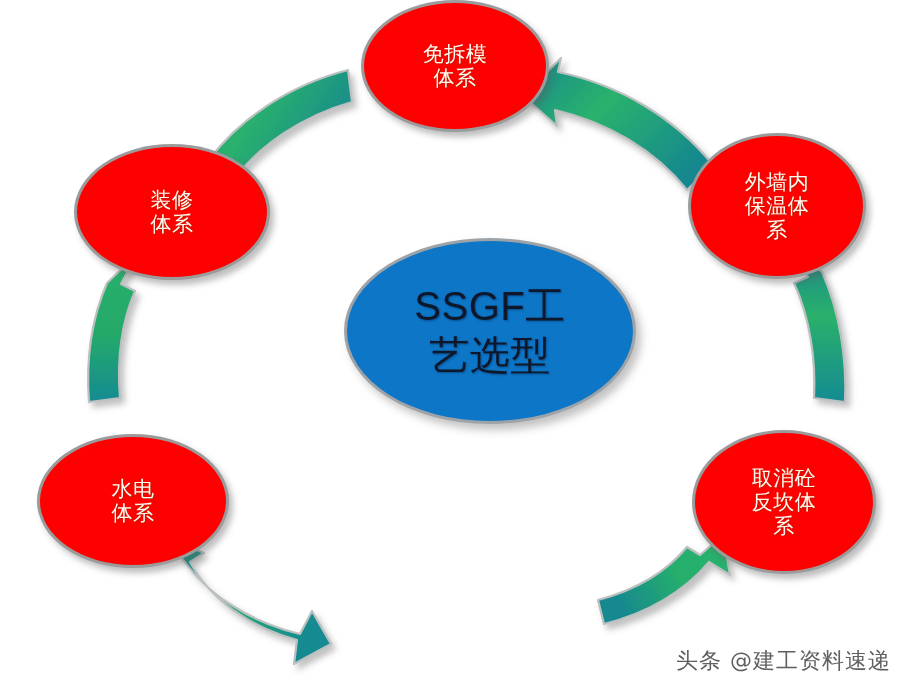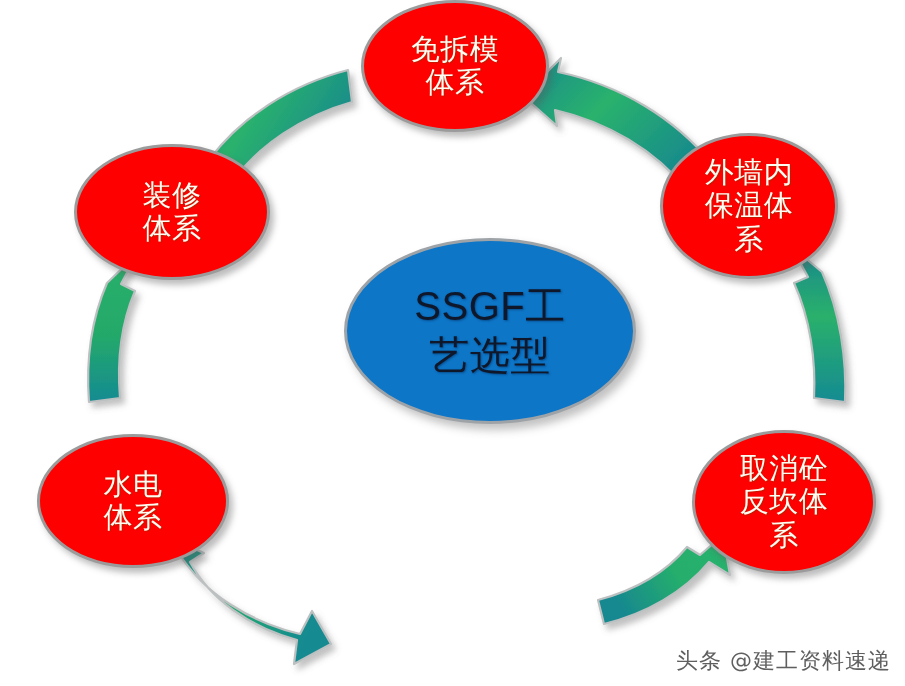--- a/index.html
+++ b/index.html
@@ -45,21 +45,21 @@
   }
   .node-label {
     display: block;
     color: #ffffff;
     line-height: 1.14;
     white-space: pre-line;
     letter-spacing: 0.5px;
     text-shadow: 1px 1px 1px rgba(120,60,0,0.45);
   }
   .outer-label {
-    font-size: 29px;
+    font-size: 21px;
     font-weight: 400;
     color: #fffdf2;
   }
   .center-label {
     font-size: 40px;
     font-weight: 400;
     color: #0f172a;
     text-shadow: 1px 1px 2px rgba(0,40,90,0.5);
     line-height: 1.22;
   }
@@ -172,21 +172,21 @@
   <div class="node node-center" style="left:344px; top:238px; width:292px; height:186px;">
     <span class="node-label center-label">SSGF工
 艺选型</span>
   </div>
 
   <div class="node node-outer" style="left:361px; top:0px; width:188px; height:132px;">
     <span class="node-label outer-label">免拆模
 体系</span>
   </div>
 
-  <div class="node node-outer" style="left:660px; top:133px; width:178px; height:146px;">
+  <div class="node node-outer" style="left:688px; top:133px; width:178px; height:146px;">
     <span class="node-label outer-label">外墙内
 保温体
 系</span>
   </div>
 
   <div class="node node-outer" style="left:692px; top:430px; width:184px; height:144px;">
     <span class="node-label outer-label">取消砼
 反坎体
 系</span>
   </div>

